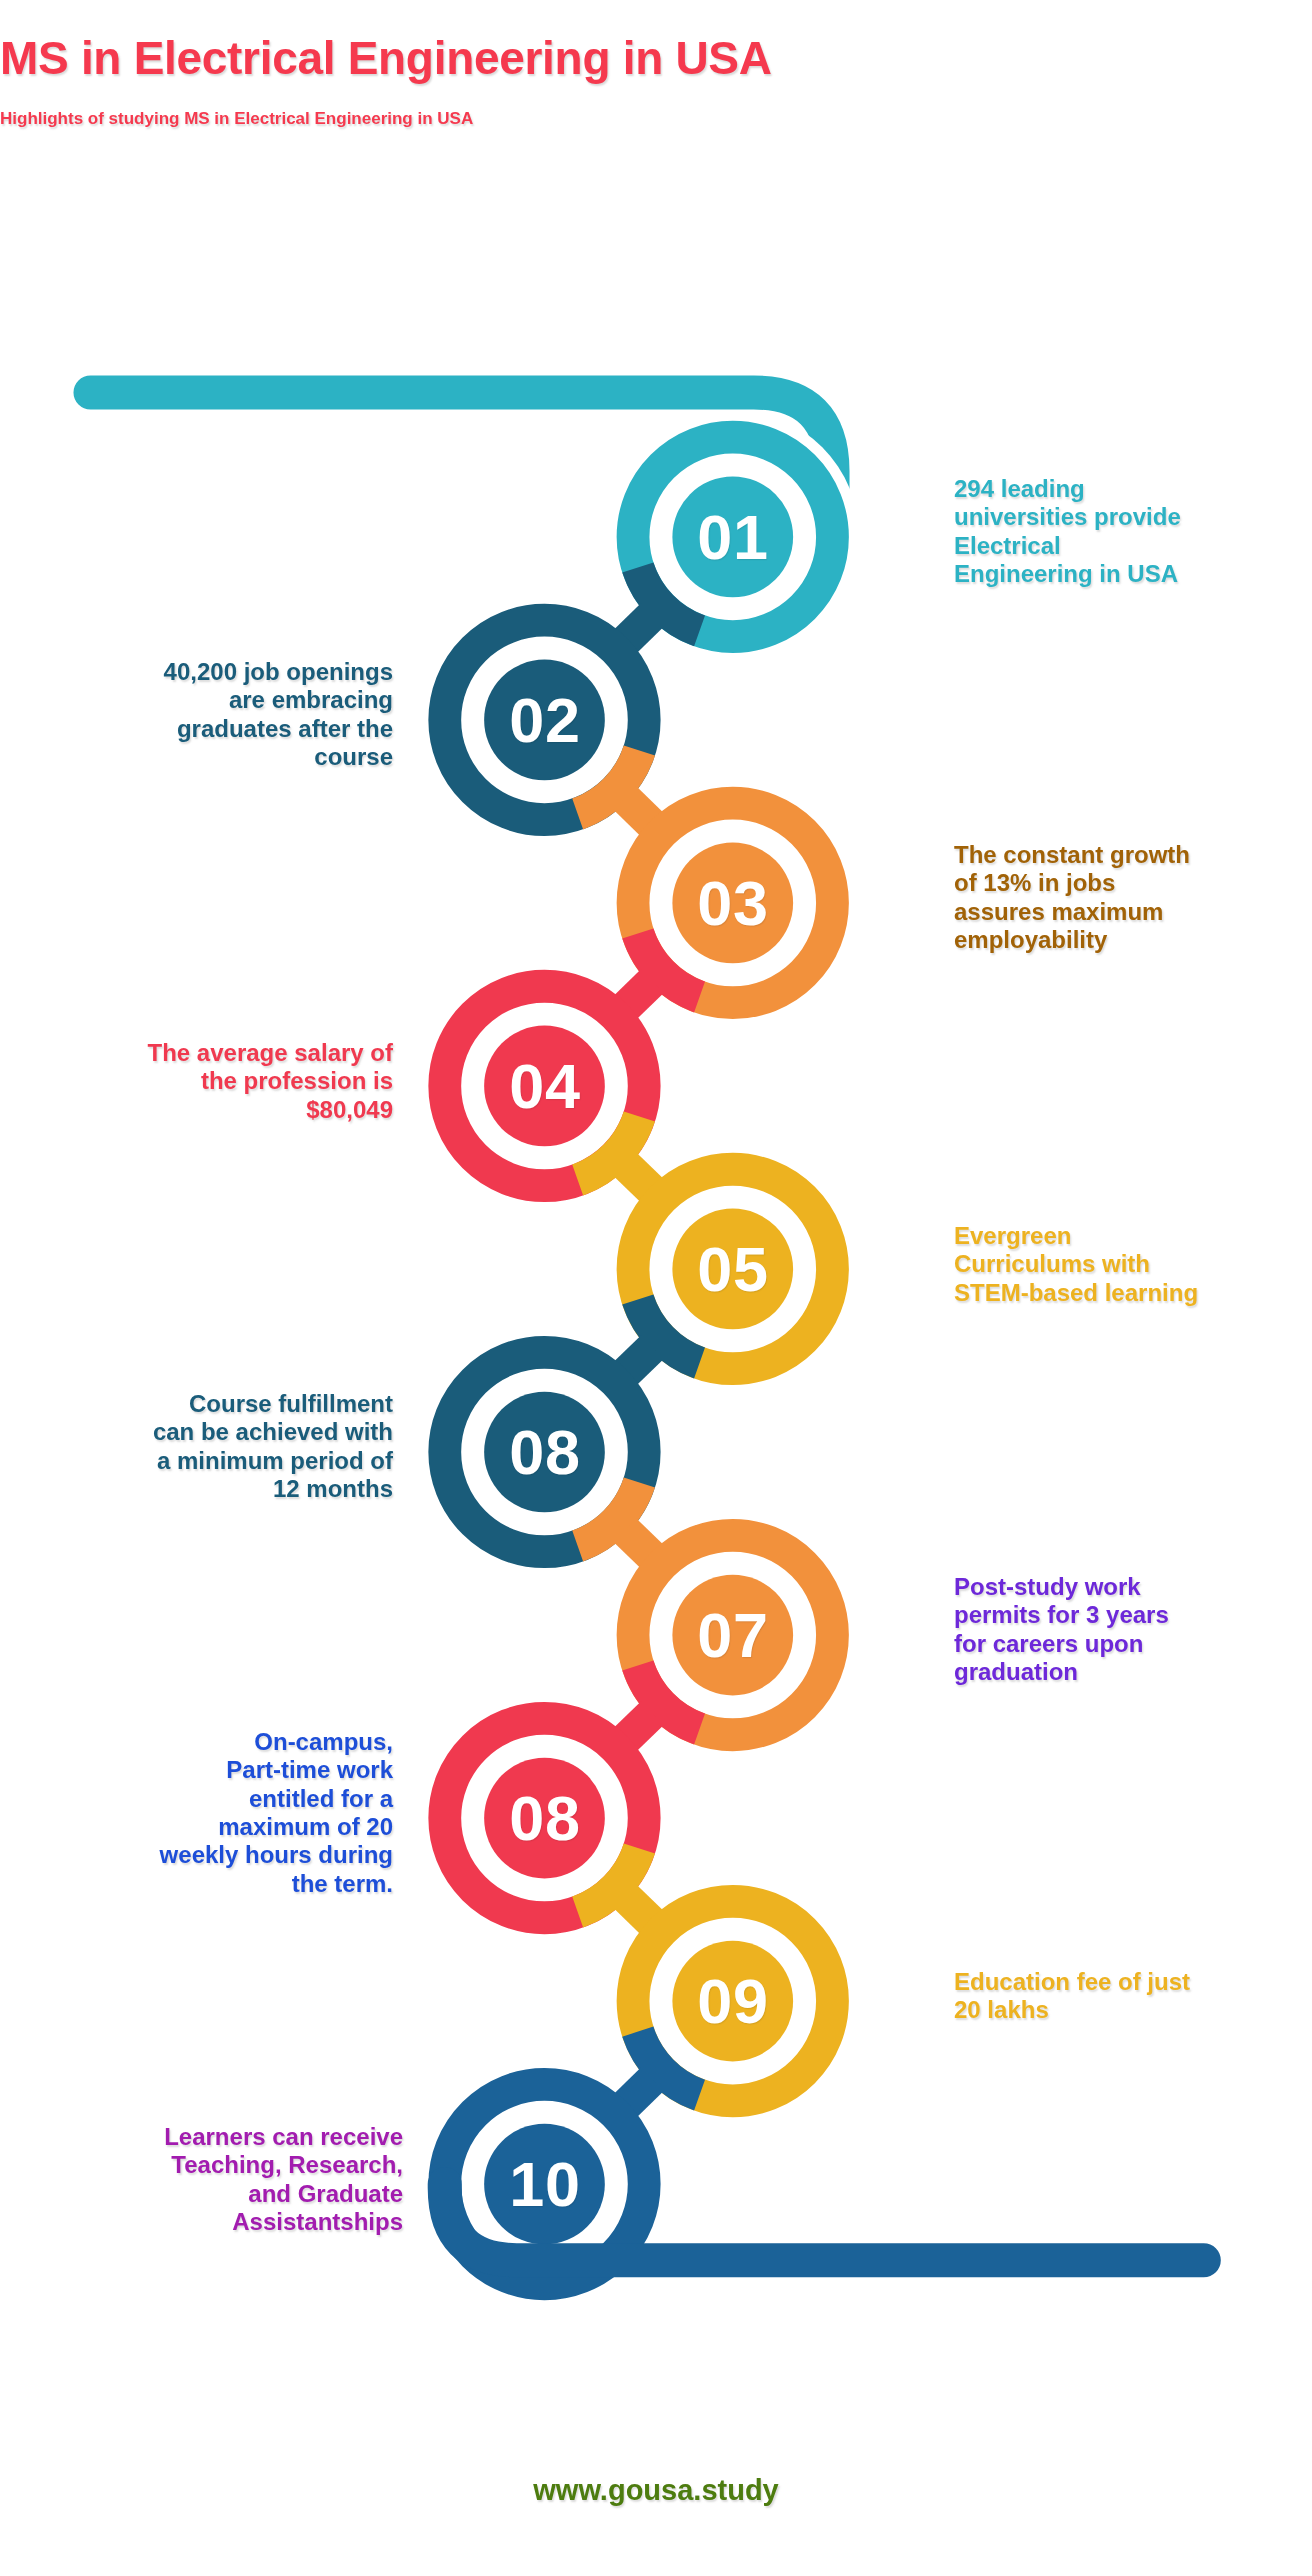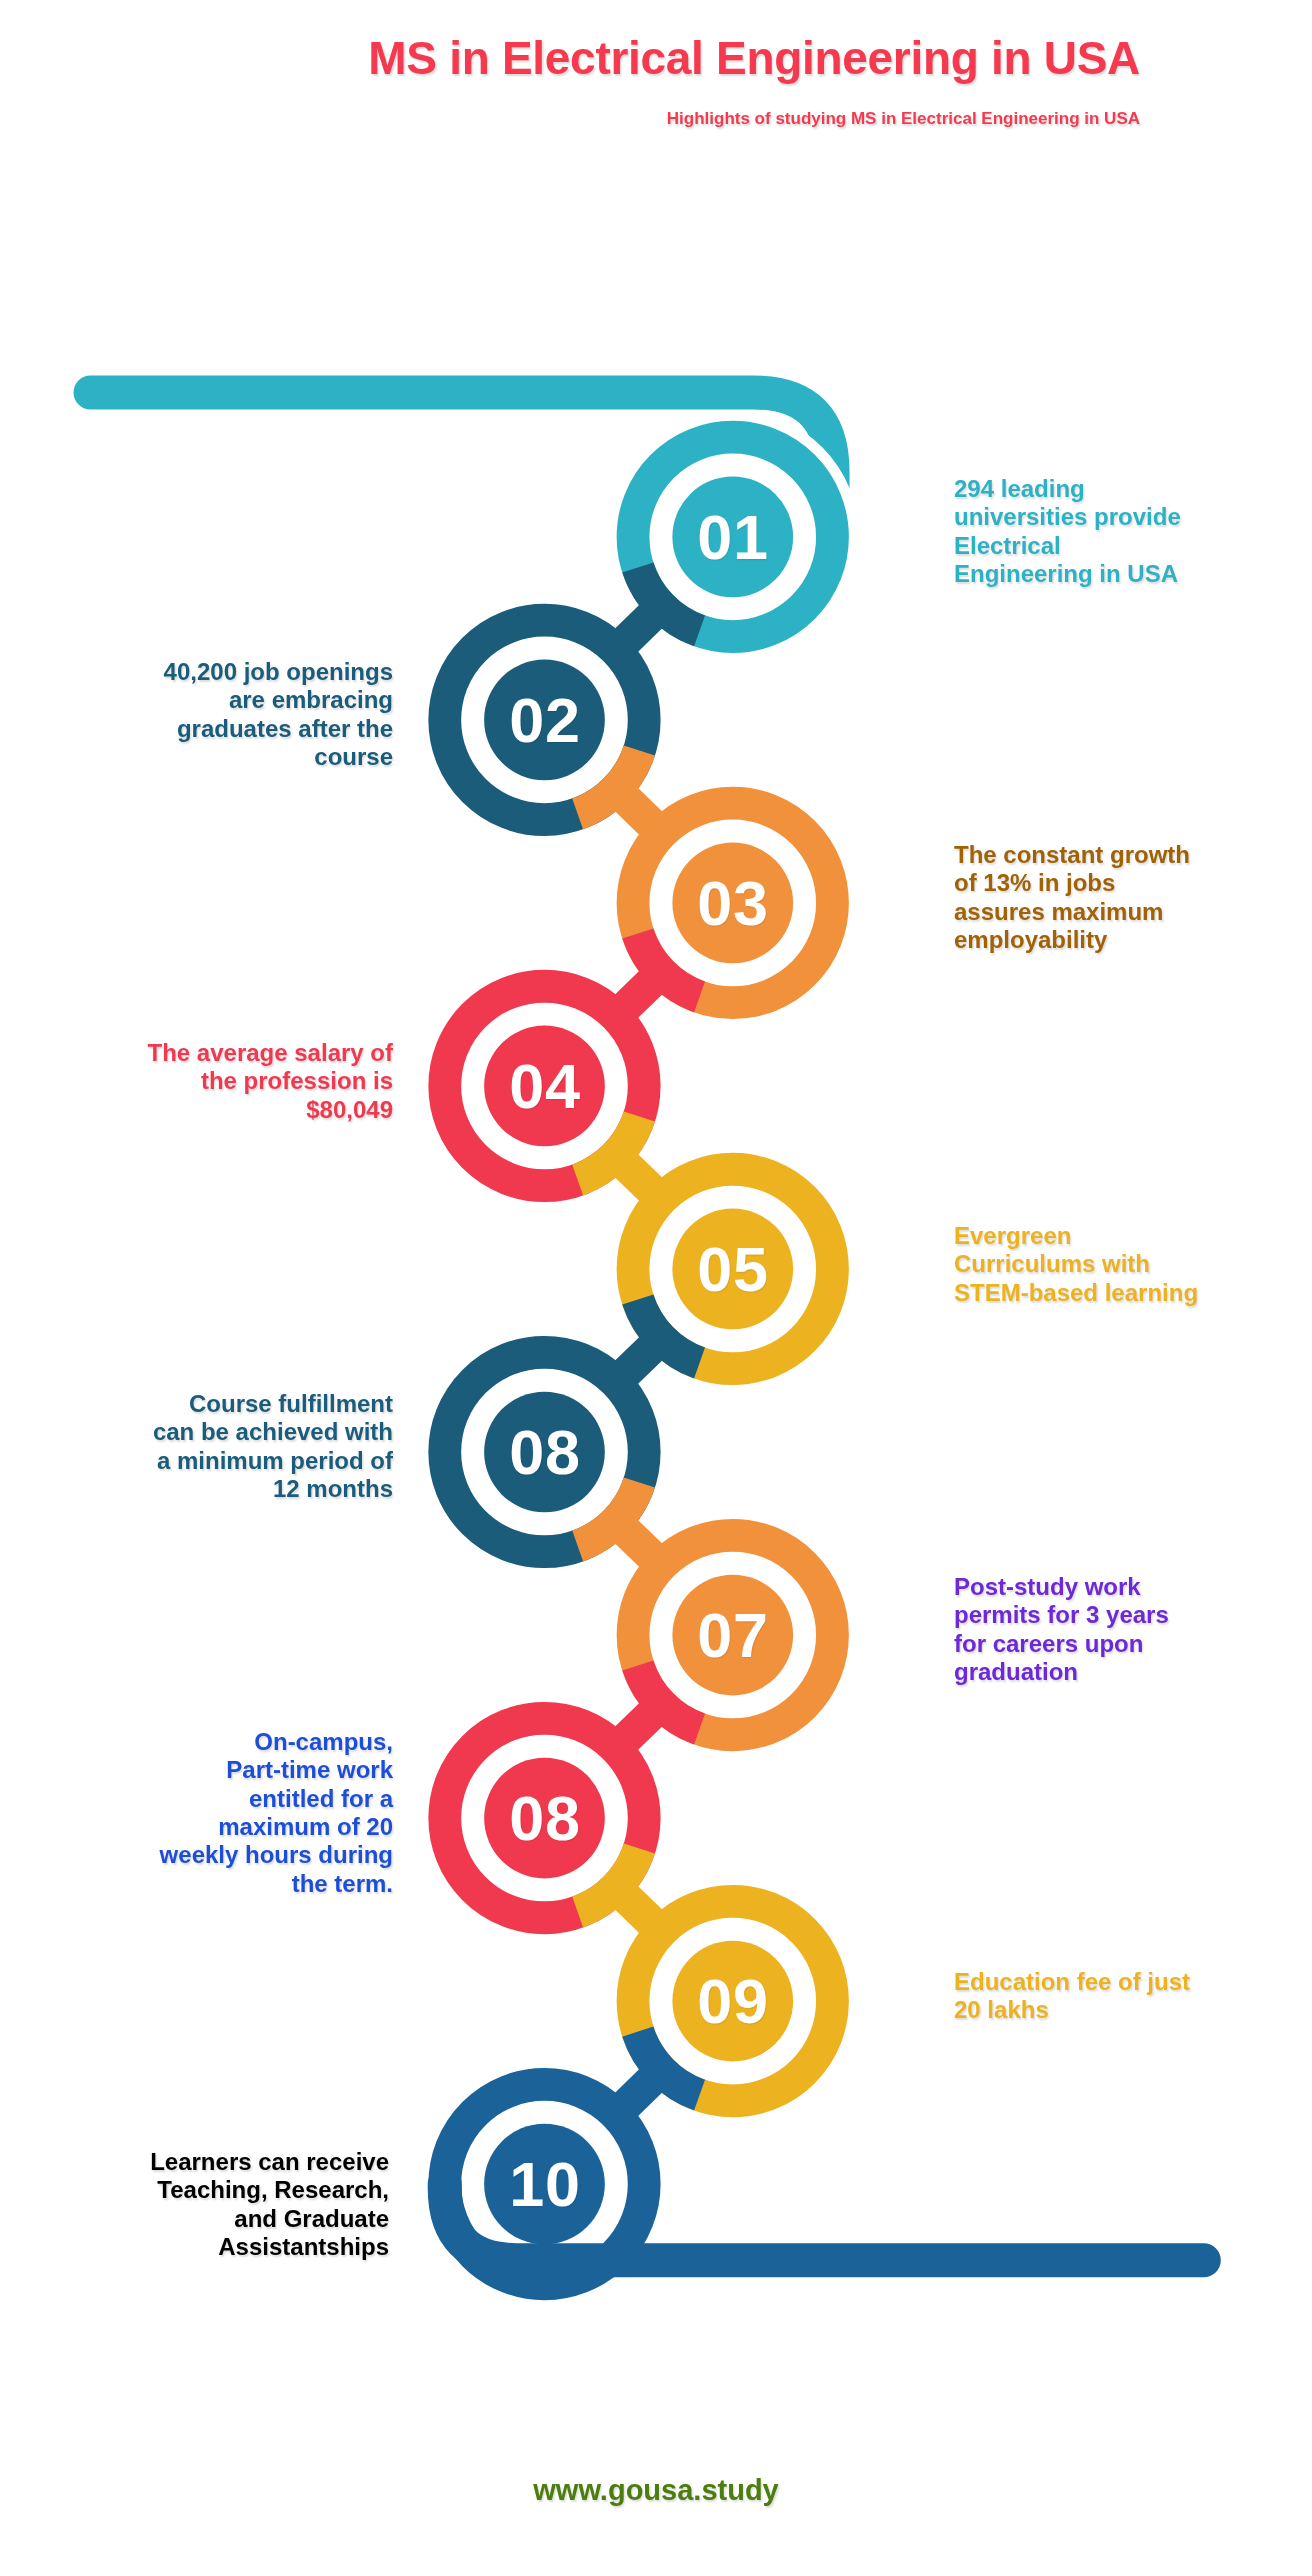--- a/index.html
+++ b/index.html
@@ -4,21 +4,21 @@
 <style>
   html,body{margin:0;padding:0;background:#ffffff;}
   body{
     width:1312px;height:2576px;position:relative;overflow:hidden;
     font-family:"Liberation Sans","DejaVu Sans",sans-serif;
     -webkit-font-smoothing:antialiased;
   }
   .page{position:relative;width:1312px;height:2576px;background:#fff;}
 
   
-  .header{position:absolute;left:0;top:0;width:1140px;text-align:right;}
+  .header{position:absolute;left:0;top:0;width:1140px;text-align:left;}
   .title{
     font-size:46px;font-weight:bold;color:#f5394e;letter-spacing:-0.3px;
     margin:0;padding-top:34px;line-height:1.05;
     text-shadow:1.3px 2px 2px rgba(170,170,170,0.45);
   }
   .subtitle{
     font-size:17px;font-weight:bold;color:#f5394e;
     margin:0;padding-top:27.6px;line-height:1.1;
     text-shadow:1.3px 2px 2px rgba(170,170,170,0.45);
   }
@@ -176,21 +176,21 @@
 for careers upon
 graduation</div>
       <div class="caption cap-left" style="color: #1d4ed8; width: 367px; top: 1728px; left: 26px;">On-campus,
 Part-time work
 entitled for a
 maximum of 20
 weekly hours during
 the term.</div>
       <div class="caption cap-right" style="color: rgb(237, 178, 32); width: 354px; top: 1968px; left: 922px;">Education fee of just
 20 lakhs</div>
-      <div class="caption cap-left" style="color: #000000; width: 367px; top: 2123px; left: 22px; margin-top: 25px;">Learners can receive
+      <div class="caption cap-left" style="color: #a21caf; width: 367px; top: 2123px; left: 36px;">Learners can receive
 Teaching, Research,
 and Graduate
 Assistantships</div>
     </div>
 
   <div class="footer">www.gousa.study</div>
 
 </div>
 
 

